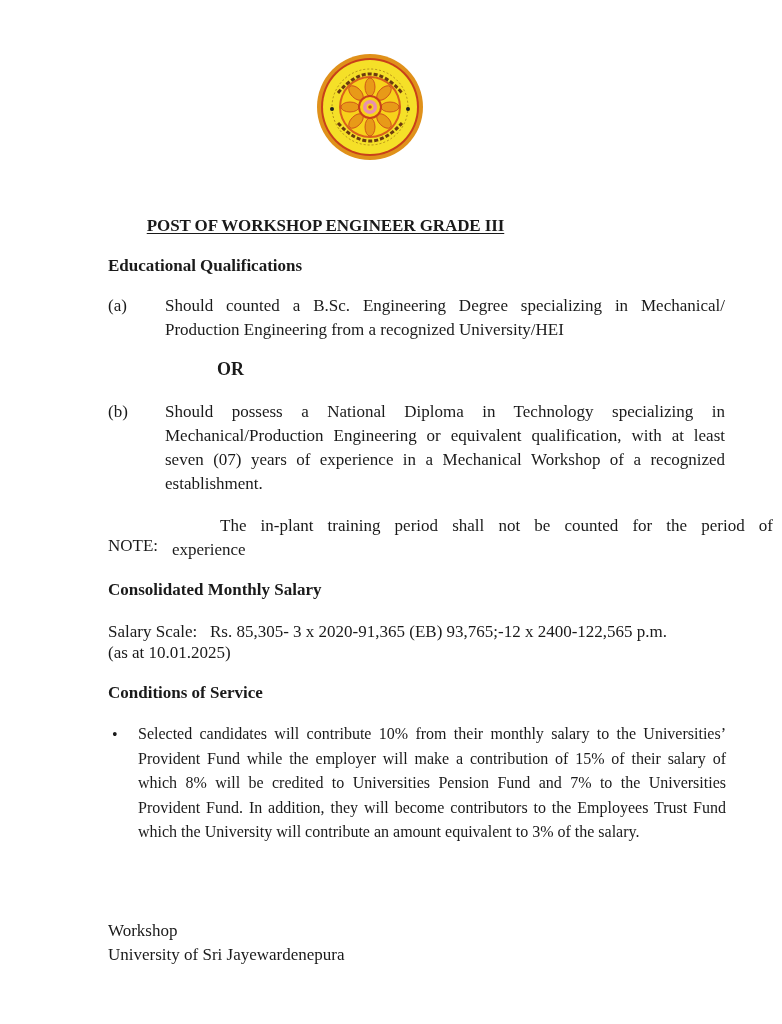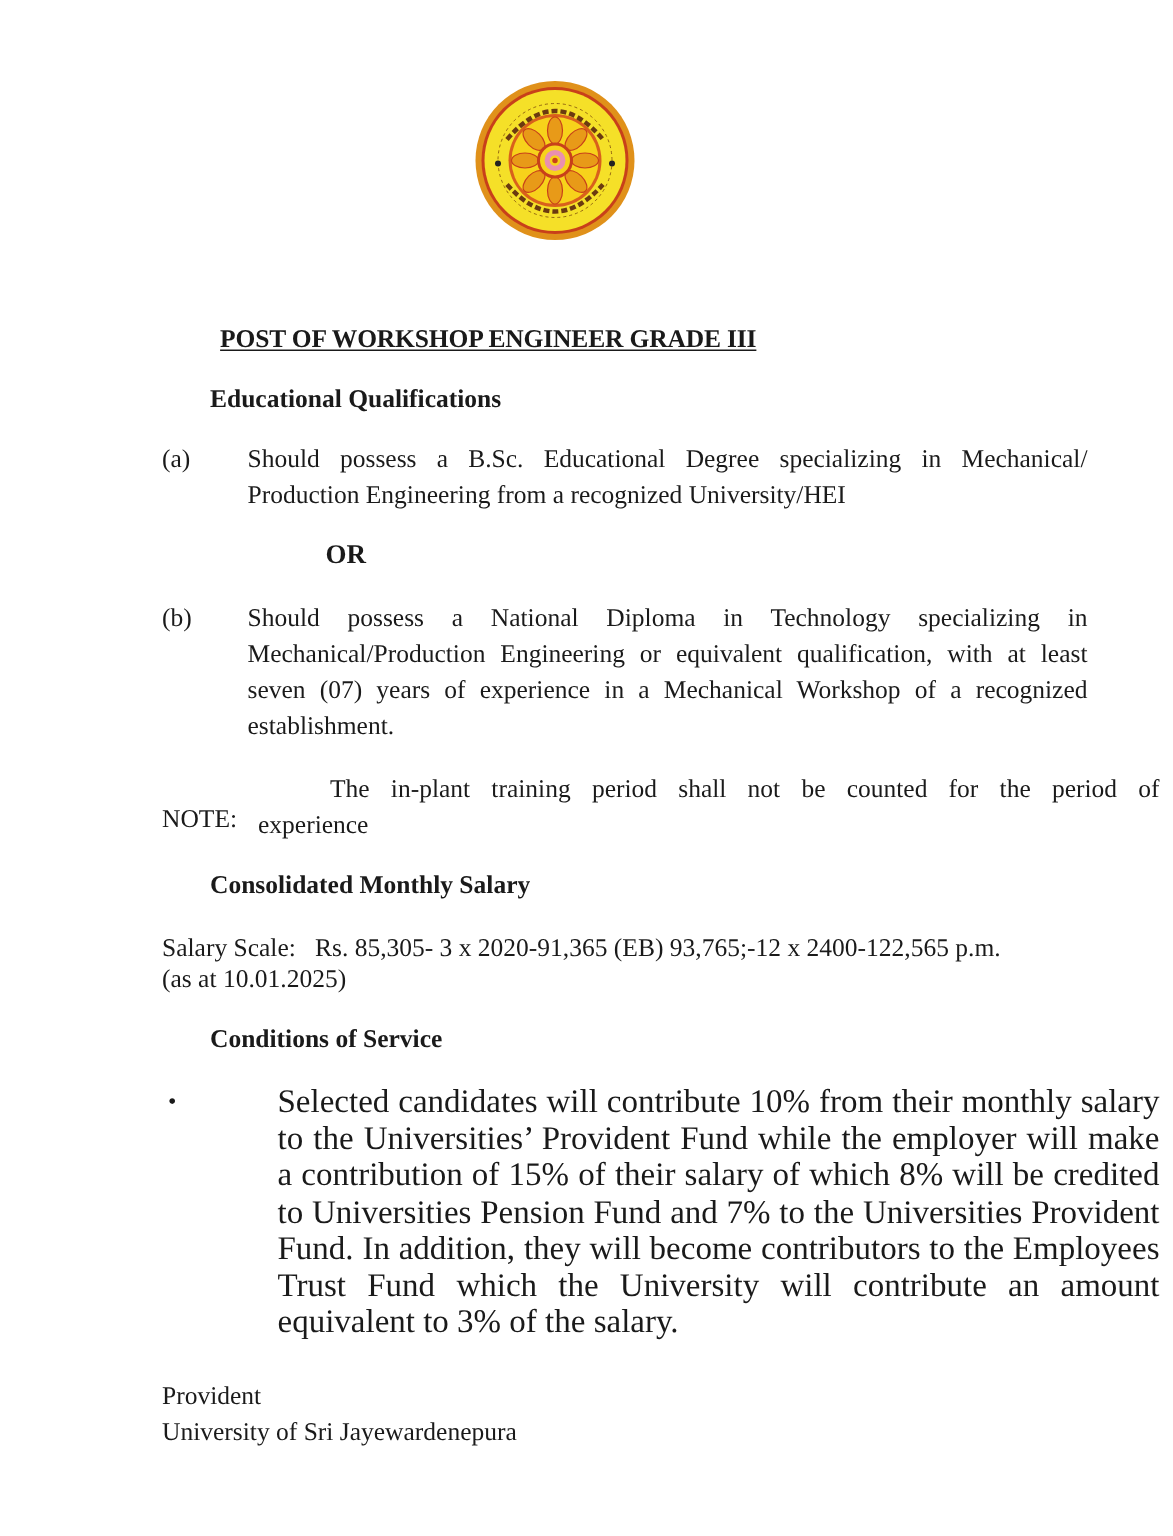--- a/index.html
+++ b/index.html
@@ -8,32 +8,32 @@
     font-family: "Liberation Serif", "DejaVu Serif", serif;
     color: #1a1a1a;
   }
   .abs { position: absolute; }
   .seal { left: 316px; top: 53px; width: 108px; height: 108px; }
   .title {
     left: 0; width: 651px; top: 216px; text-align: center;
     font-weight: bold; font-size: 17px; letter-spacing: -0.1px;
   }
   .title span { text-decoration: underline; text-underline-offset: 2px; }
-  .h { font-weight: bold; font-size: 17px; left: 108px; margin-left: 32px; }
+  .h { font-weight: bold; font-size: 17px; left: 108px; }
   .p { font-size: 17px; line-height: 24px; }
   .label { left: 108px; font-size: 17px; }
   .body-block { left: 165px; width: 560px; text-align: justify; }
   .just-last { text-align-last: justify; }
   .or { left: 217px; font-weight: bold; font-size: 18px; }
   .note-label { left: 108px; font-size: 17px; }
   .note-body { left: 172px; width: 553px; text-align: justify; margin-left: 48px; }
   .note-cont { left: 172px; }
   .salary { left: 108px; width: 640px; font-size: 17px; line-height: 22px; }
   .bullet { left: 112px; font-size: 16px; }
-  .bullet-body { left: 138px; width: 588px; text-align: justify; font-size: 22px; line-height: 24.5px; margin-left: 47px; }
+  .bullet-body { left: 138px; width: 588px; text-align: justify; font-size: 16px; line-height: 24.5px; }
   .sig { left: 108px; font-size: 17px; line-height: 24px; }
 </style>
 </head>
 <body>
 
 <div class="abs seal">
   <svg width="108" height="108" viewBox="0 0 108 108">
     <circle cx="54" cy="54" r="53" fill="#e0911a"></circle>
     <circle cx="54" cy="54" r="49" fill="#c8401a"></circle>
     <circle cx="54" cy="54" r="47" fill="#f5e028"></circle>
@@ -62,34 +62,34 @@
   </svg>
 </div>
 
 <div class="abs title">
   <span>POST OF WORKSHOP ENGINEER GRADE III</span>
 </div>
 
 <div class="abs h" style="top:256px;">Educational Qualifications</div>
 
 <div class="abs label p" style="top:294px;">(a)</div>
-<div class="abs p" style="left:165px; top:294px; width:560px; text-align:justify; text-align-last:justify;">Should possess a B.Sc. Educational Degree specializing in Mechanical/</div>
+<div class="abs p" style="left:165px; top:294px; width:560px; text-align:justify; text-align-last:justify;">Should counted a B.Sc. Engineering Degree specializing in Mechanical/</div>
 <div class="abs p" style="left:165px; top:318px;">Production Engineering from a recognized University/HEI</div>
 
 <div class="abs or" style="top:359px;">OR</div>
 
 <div class="abs label p" style="top:400px;">(b)</div>
 <div class="abs p body-block" style="top:400px;">Should possess a National Diploma in Technology specializing in Mechanical/Production Engineering or equivalent qualification, with at least seven (07) years of experience in a Mechanical Workshop of a recognized establishment.</div>
 
 <div class="abs note-label p" style="top:534px;">NOTE:</div>
 <div class="abs p note-body just-last" style="top:514px;">The in-plant training period shall not be counted for the period of</div>
 <div class="abs p note-cont" style="top:538px;">experience</div>
 
 <div class="abs h" style="top:580px;">Consolidated Monthly Salary</div>
 <div class="abs salary" style="top:621px; white-space:pre;">Salary Scale:   Rs. 85,305- 3 x 2020-91,365 (EB) 93,765;-12 x 2400-122,565 p.m.</div>
 <div class="abs salary" style="top:642px;">(as at 10.01.2025)</div>
 
 <div class="abs h" style="top:683px;">Conditions of Service</div>
 <div class="abs bullet" style="top:726px;">•</div>
 <div class="abs bullet-body" style="top:722px;">Selected candidates will contribute 10% from their monthly salary to the Universities’ Provident Fund while the employer will make a contribution of 15% of their salary of which 8% will be credited to Universities Pension Fund and 7% to the Universities Provident Fund.  In addition, they will become contributors to the Employees Trust Fund which the University will contribute an amount equivalent to 3% of the salary.</div>
 
-<div class="abs sig" style="top:919px;">Provident</div>
+<div class="abs sig" style="top:919px;">Workshop</div>
 <div class="abs sig" style="top:943px;">University of Sri Jayewardenepura</div>
 
 </body></html>

